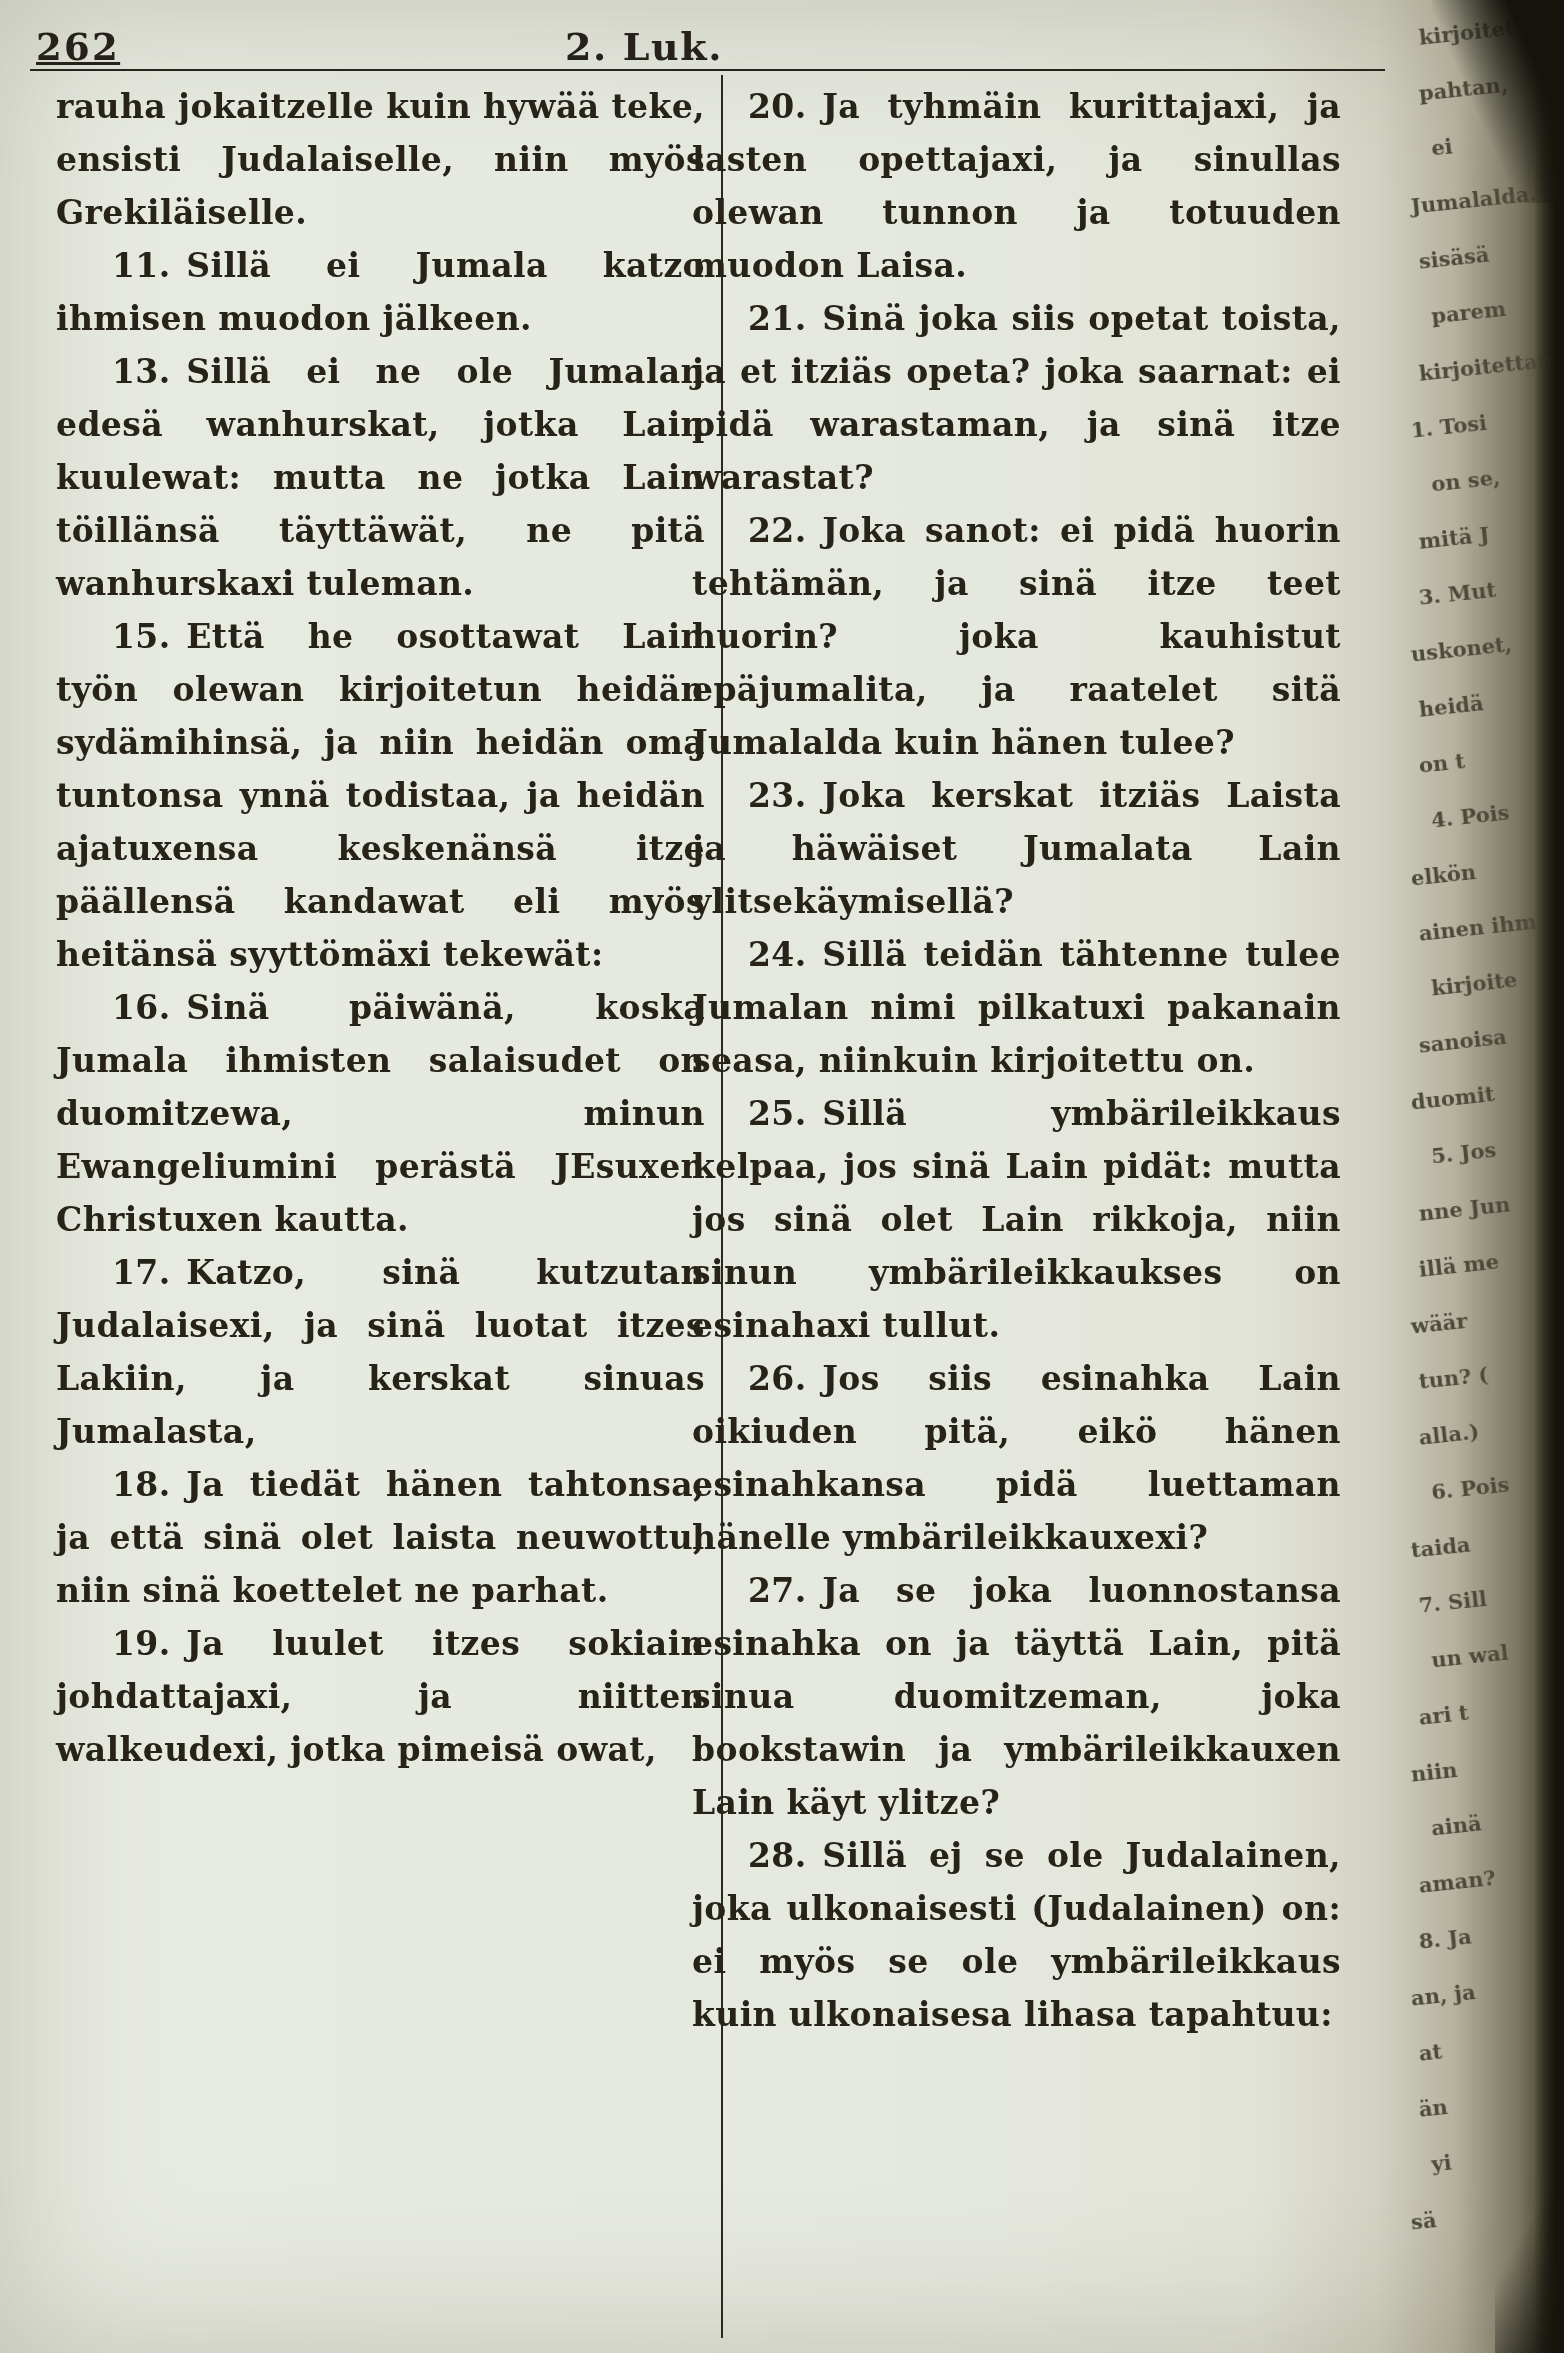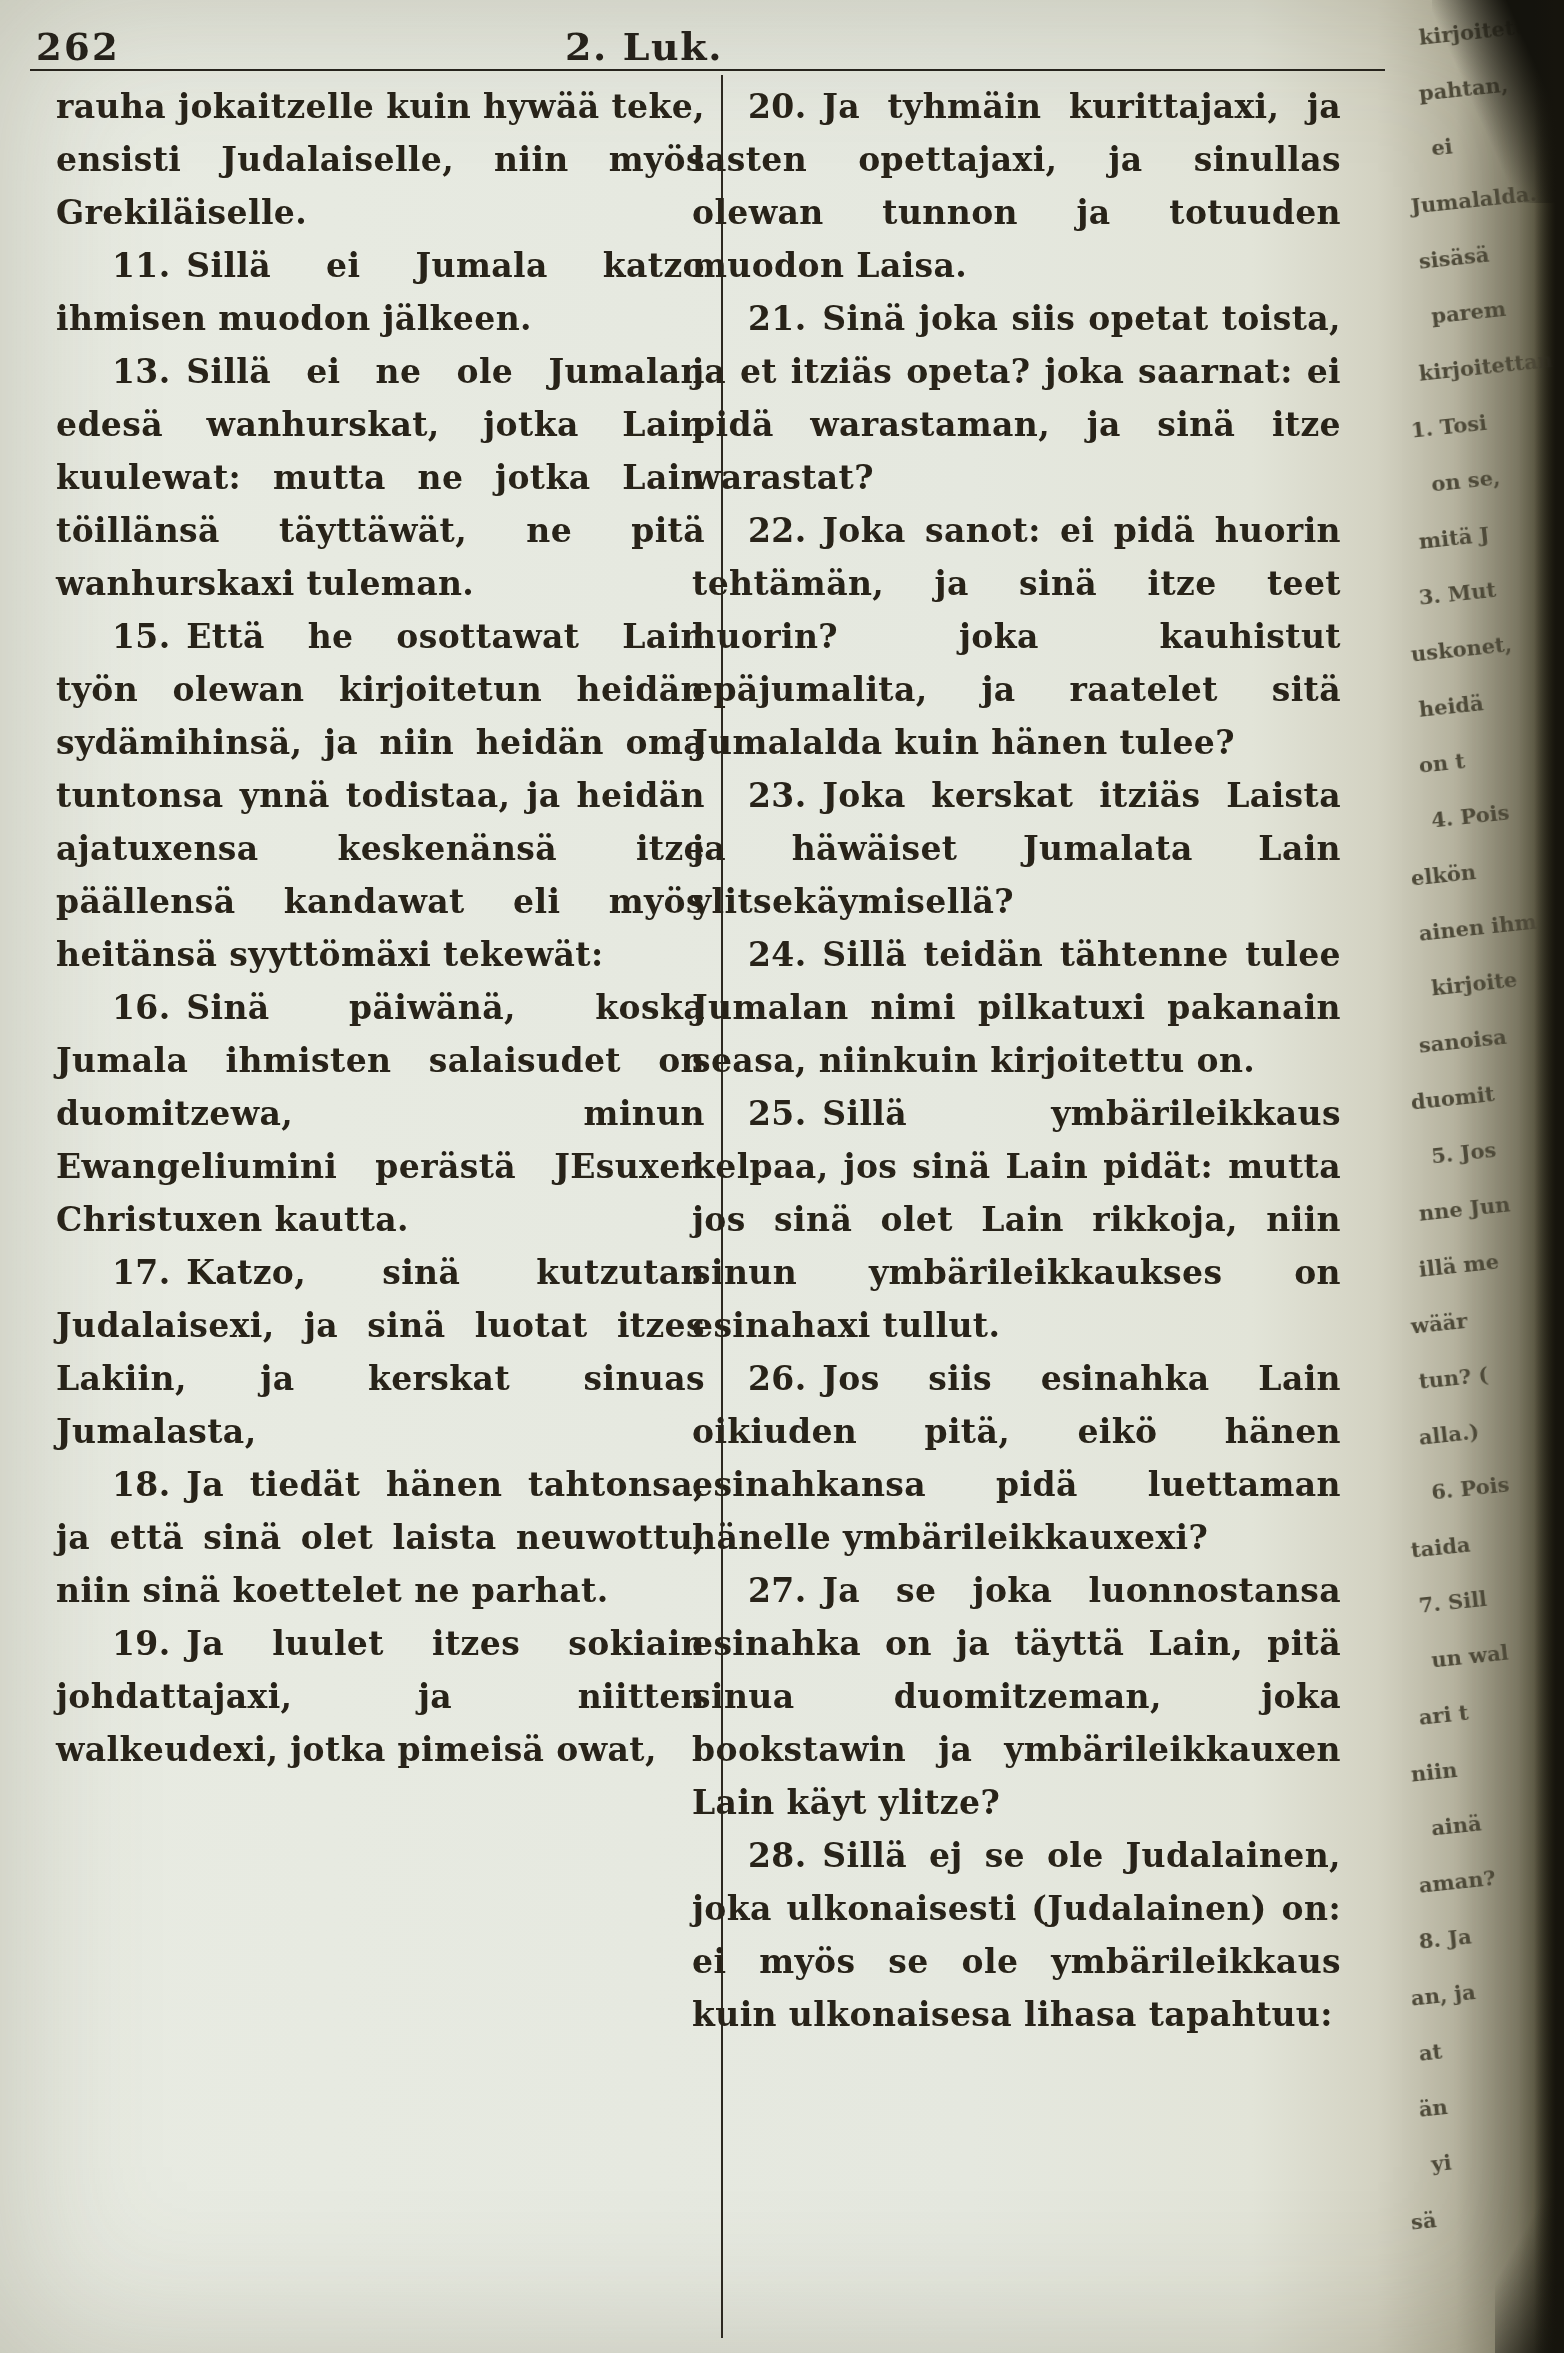--- a/index.html
+++ b/index.html
@@ -24,21 +24,21 @@
     position:absolute;bottom:0;right:0;width:70px;height:156px;
     background:linear-gradient(300deg,#14130d 0%,rgba(20,19,13,0) 70%);
   }
   .black-edge{
     position:absolute;top:0;right:0;width:31px;height:100%;
     background:linear-gradient(to right,rgba(20,19,13,0),#16140d 70%);
   }
 
   
   .header{position:absolute;top:19px;left:0;width:1408px;height:50px;color:#26221b;}
-  .pagenum{position:absolute;left:36px;top:6.3px;font-size:37px;font-weight:bold;letter-spacing:2.3px;}
+  .pagenum{position:absolute;left:36px;top:6.3px;font-size:37px;font-weight:bold;letter-spacing:2.3px;text-decoration:underline;}
   .title{position:absolute;left:254px;top:0;font-size:43px;font-weight:bold;letter-spacing:1.6px;}
   .chapter{position:absolute;left:565px;top:4.7px;font-size:38px;font-weight:bold;letter-spacing:1.6px;text-align:right;}
   .headrule{position:absolute;top:69px;left:30px;width:1355px;height:2.3px;background:#27241d;}
 
   
   .col{
     position:absolute;top:80px;width:649px;
     font-size:33px;line-height:53px;font-weight:bold;color:#282319;
     text-align:justify;letter-spacing:0.4px;
   }

